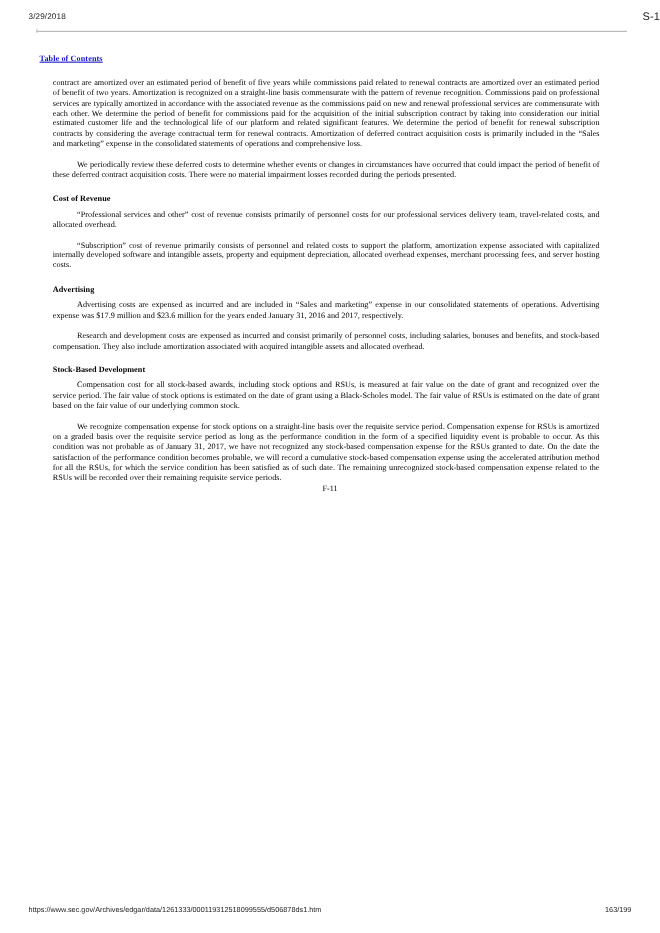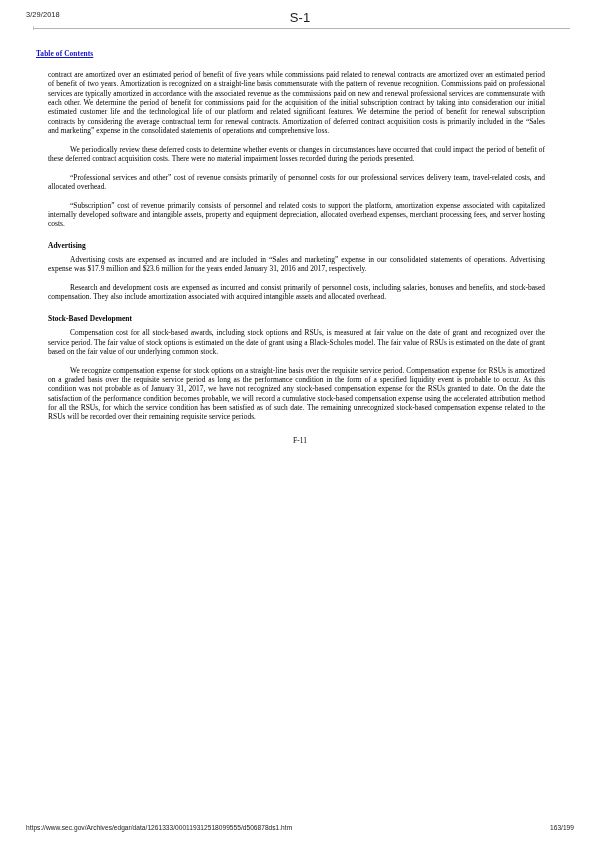--- a/index.html
+++ b/index.html
@@ -34,23 +34,23 @@
     font-size: 7.4px;
     color: #1a1a1a;
     letter-spacing: 0.1px;
     white-space: nowrap;
   }
   .print-header .hdr-title {
     position: absolute;
     left: 0;
     top: 0;
     width: 600px;
-    text-align: center;
+    text-align: right;
     font-family: "Liberation Sans", "DejaVu Sans", sans-serif;
-    font-size: 13px;
+    font-size: 10px;
     color: #1a1a1a;
     letter-spacing: 0.1px;
   }
 
   .header-rule {
     position: absolute;
     top: 28px;
     left: 33px;
     width: 537px;
     height: 1px;
@@ -114,21 +114,21 @@
     line-height: 9.4px;
     font-weight: bold;
     text-align: left;
     letter-spacing: 0.05px;
   }
   h3.section-head + p.para {
     margin-top: 4.5px;
   }
 
   .page-number {
-    margin-top: 14px;
+    margin-top: 0;
     text-align: center;
     font-size: 7.45px;
     line-height: 9.4px;
   }
 
   
   .print-footer {
     position: absolute;
     left: 0;
     top: 824px;
@@ -169,20 +169,21 @@
 <div class="page">
 
   <div class="toc-link-wrap">
     <a class="toc-link" href="#" style="color: rgb(20, 20, 210);">Table of Contents</a>
   </div>
 
   <div class="body-block">
 
   <p class="para no-indent">contract are amortized over an estimated period of benefit of five years while commissions paid related to renewal contracts are amortized over an estimated period of benefit of two years. Amortization is recognized on a straight-line basis commensurate with the pattern of revenue recognition. Commissions paid on professional services are typically amortized in accordance with the associated revenue as the commissions paid on new and renewal professional services are commensurate with each other. We determine the period of benefit for commissions paid for the acquisition of the initial subscription contract by taking into consideration our initial estimated customer life and the technological life of our platform and related significant features. We determine the period of benefit for renewal subscription contracts by considering the average contractual term for renewal contracts. Amortization of deferred contract acquisition costs is primarily included in the “Sales and marketing” expense in the consolidated statements of operations and comprehensive loss.</p>
       <p class="para">We periodically review these deferred costs to determine whether events or changes in circumstances have occurred that could impact the period of benefit of these deferred contract acquisition costs. There were no material impairment losses recorded during the periods presented.</p>
+      <h3 class="section-head">Cost of Revenue</h3>
       <p class="para">“Professional services and other” cost of revenue consists primarily of personnel costs for our professional services delivery team, travel-related costs, and allocated overhead.</p>
       <p class="para">“Subscription” cost of revenue primarily consists of personnel and related costs to support the platform, amortization expense associated with capitalized internally developed software and intangible assets, property and equipment depreciation, allocated overhead expenses, merchant processing fees, and server hosting costs.</p>
       <h3 class="section-head">Advertising</h3>
       <p class="para">Advertising costs are expensed as incurred and are included in “Sales and marketing” expense in our consolidated statements of operations. Advertising expense was $17.9 million and $23.6 million for the years ended January 31, 2016 and 2017, respectively.</p>
       <p class="para">Research and development costs are expensed as incurred and consist primarily of personnel costs, including salaries, bonuses and benefits, and stock-based compensation. They also include amortization associated with acquired intangible assets and allocated overhead.</p>
       <h3 class="section-head">Stock-Based Development</h3>
       <p class="para">Compensation cost for all stock-based awards, including stock options and RSUs, is measured at fair value on the date of grant and recognized over the service period. The fair value of stock options is estimated on the date of grant using a Black-Scholes model. The fair value of RSUs is estimated on the date of grant based on the fair value of our underlying common stock.</p>
       <p class="para">We recognize compensation expense for stock options on a straight-line basis over the requisite service period. Compensation expense for RSUs is amortized on a graded basis over the requisite service period as long as the performance condition in the form of a specified liquidity event is probable to occur. As this condition was not probable as of January 31, 2017, we have not recognized any stock-based compensation expense for the RSUs granted to date. On the date the satisfaction of the performance condition becomes probable, we will record a cumulative stock-based compensation expense using the accelerated attribution method for all the RSUs, for which the service condition has been satisfied as of such date. The remaining unrecognized stock-based compensation expense related to the RSUs will be recorded over their remaining requisite service periods.</p>
     </div>
 

